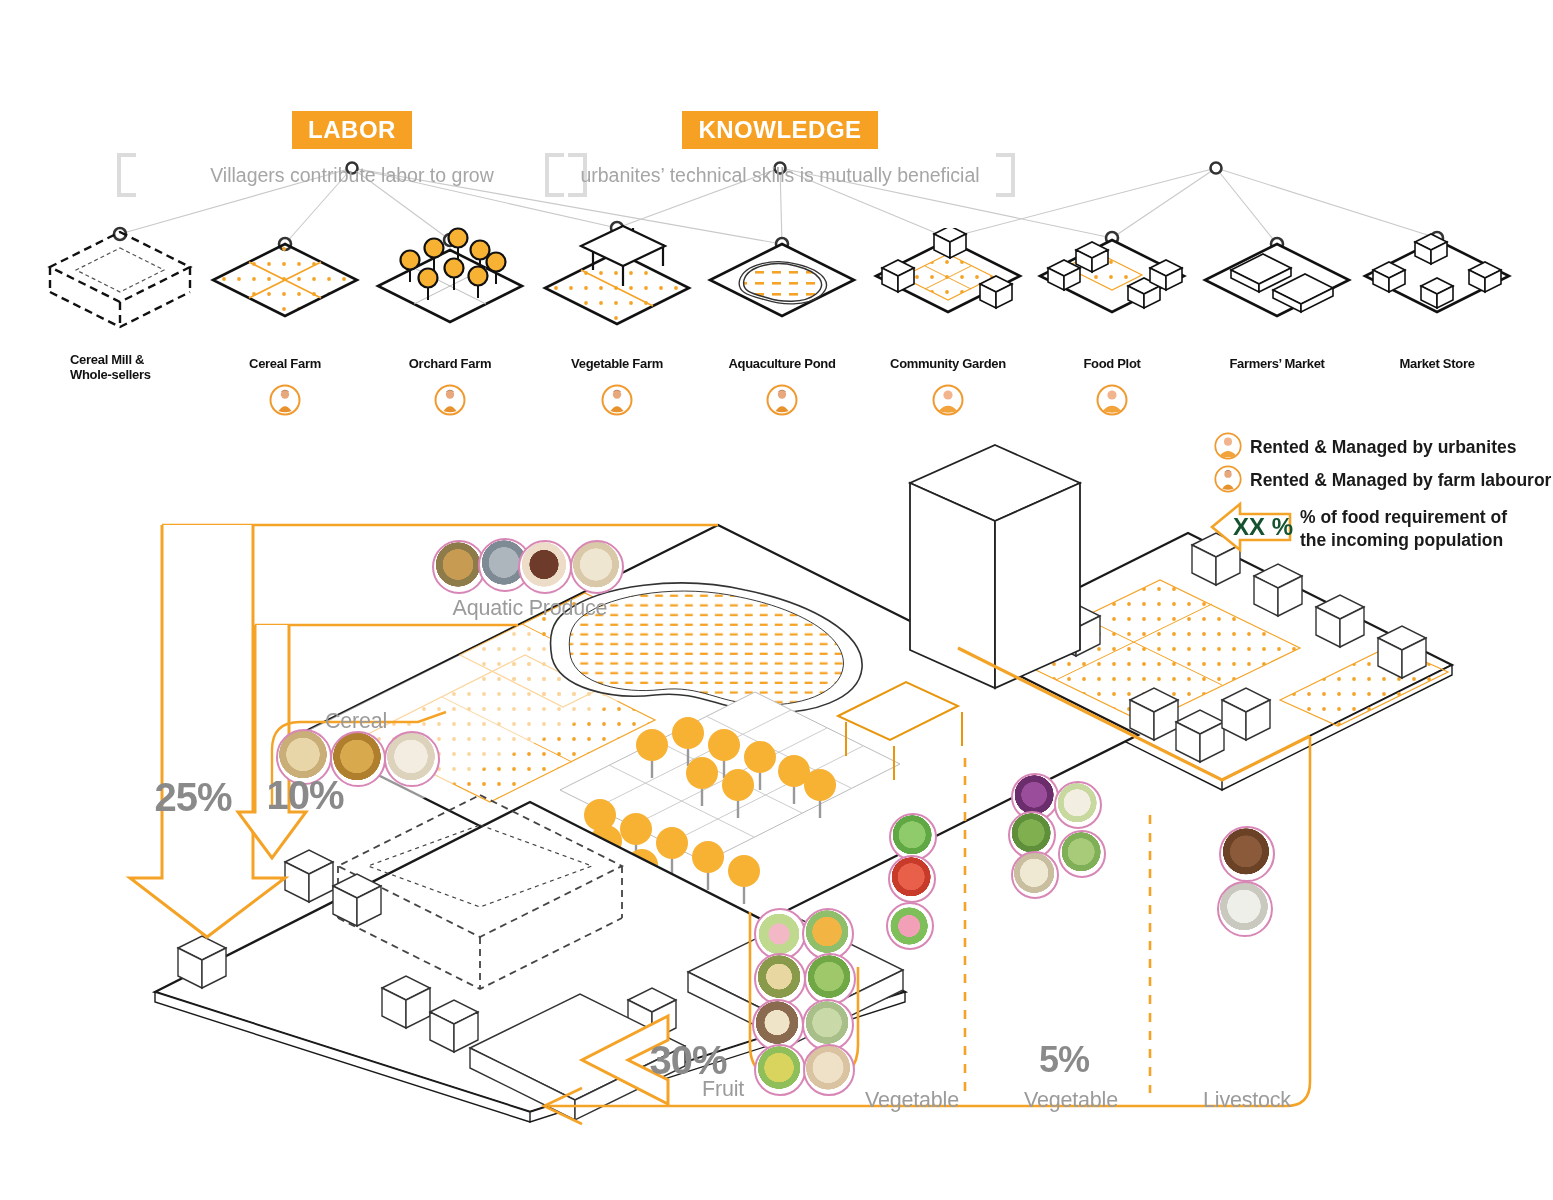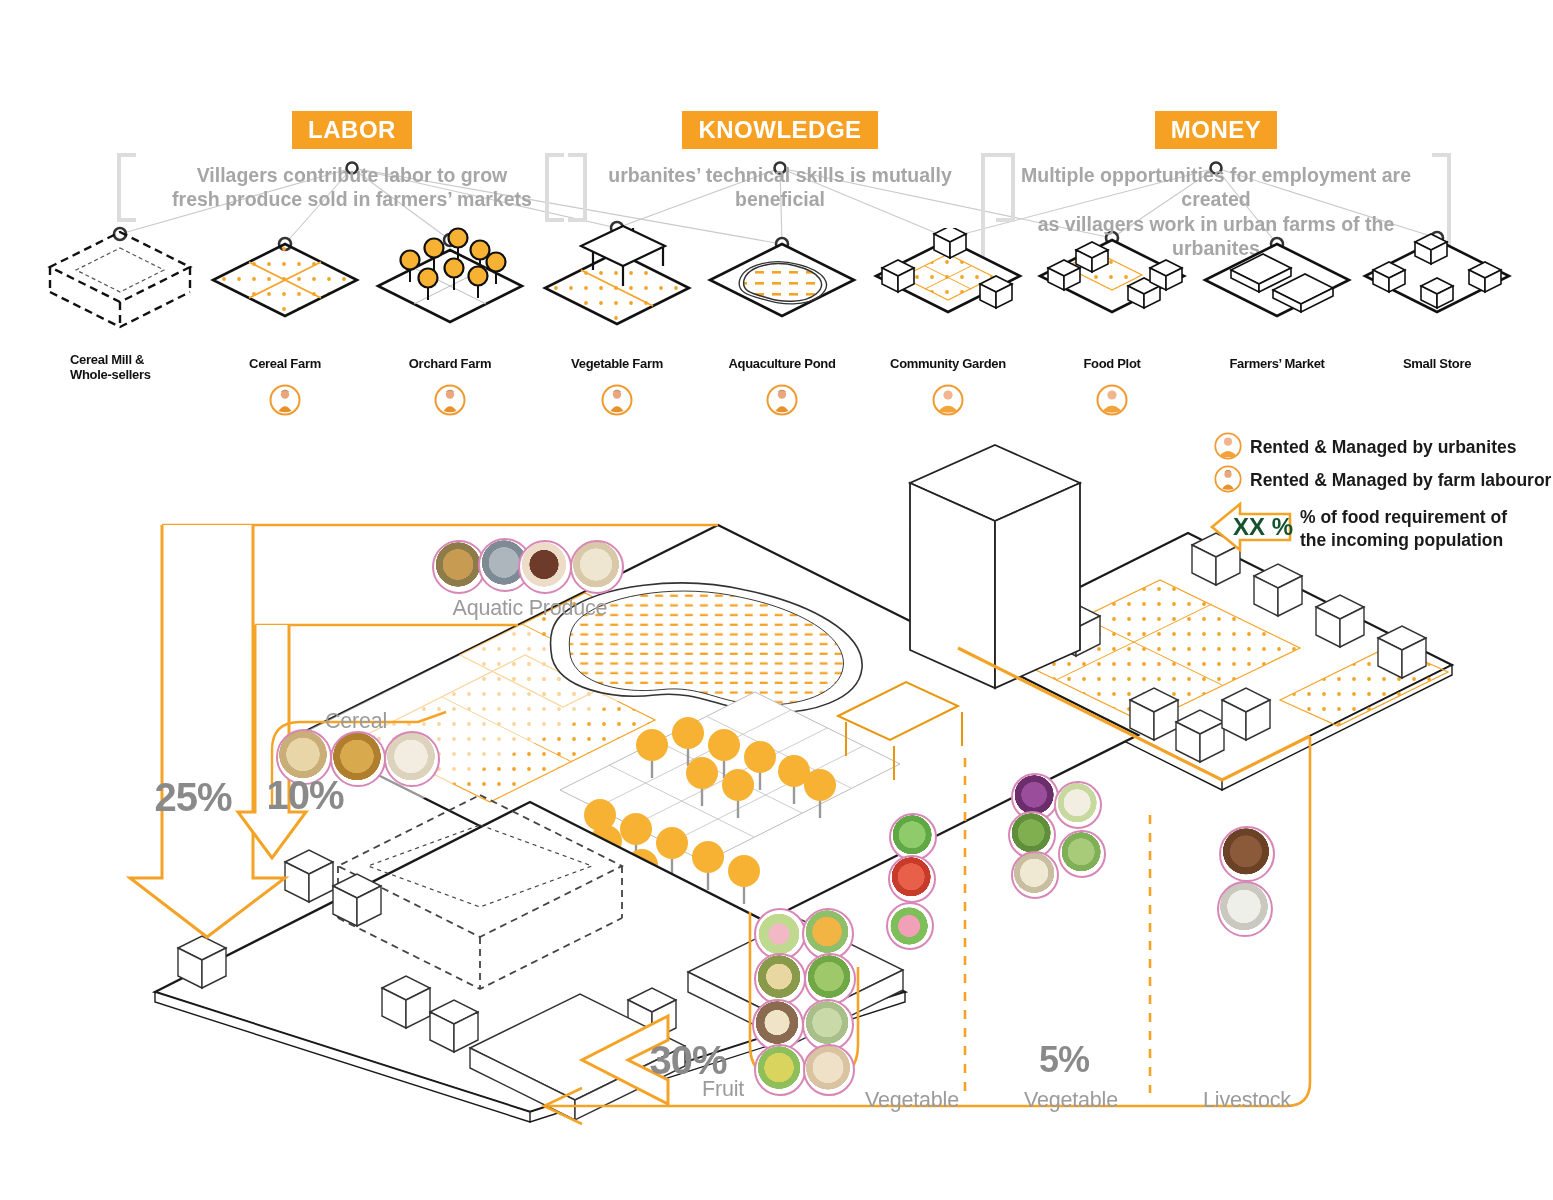--- a/index.html
+++ b/index.html
@@ -5,21 +5,21 @@
   html,body{margin:0;padding:0;background:#fff;}
   .canvas{position:relative;width:1553px;height:1200px;background:#fff;overflow:hidden;
           font-family:"Liberation Sans",sans-serif;color:#1a1a1a;}
   .abs{position:absolute;}
   .ctr{transform:translate(-50%,-50%);white-space:nowrap;}
 
   
   .category{position:absolute;width:470px;text-align:center;margin-top:47px;}
   .cat-badge{display:inline-block;background:#F6A124;color:#fff;font-weight:bold;
              font-size:24px;letter-spacing:.5px;padding:5px 16px;margin-bottom:12px;}
-  .cat-desc{position:relative;color:#A6A6A6;font-size:19.5px;line-height:1.25;padding:2px 30px;font-weight:bold;}
+  .cat-desc{position:relative;color:#A6A6A6;font-size:19.5px;line-height:1.25;padding:2px 30px;}
   .cat-desc::before,.cat-desc::after{content:"";position:absolute;top:-8px;bottom:-8px;width:15px;}
   .cat-desc::before{left:0;border:4px solid #DCDCDC;border-right:none;}
   .cat-desc::after{right:0;border:4px solid #DCDCDC;border-left:none;}
 
   
   .fac-label{position:absolute;font-weight:bold;font-size:13px;color:#111;text-align:center;width:190px;letter-spacing:-0.3px;}
   .badge{position:absolute;width:32px;height:32px;}
 
   
   .legend-text{position:absolute;font-size:17.5px;font-weight:600;color:#1a1a1a;}
@@ -245,34 +245,26 @@
       <path d="M 668 1016 L 582 1060 L 668 1104 L 668 1080 L 628 1060 L 668 1040 Z" fill="#fff" stroke-width="3"></path>
     </g>
 
     <path d="M 1290 514 L 1240 514 L 1240 504 L 1212 527 L 1240 550 L 1240 540 L 1290 540 Z" fill="#fff" stroke="#F5A326" stroke-width="2.6"></path>
   </svg>
 
   <div class="category" style="left:117px;top:64px">
     <div class="cat-badge">LABOR</div>
     <div class="cat-desc">
       <div>Villagers contribute labor to grow</div>
-      <div>fresh produce sold in farmers’ markets</div>
     </div>
   </div>
   <div class="category" style="left:545px;top:64px">
     <div class="cat-badge">KNOWLEDGE</div>
     <div class="cat-desc">
       <div>urbanites’ technical skills is mutually beneficial</div>
-    </div>
-  </div>
-  <div class="category" style="left:981px;top:64px">
-    <div class="cat-badge">MONEY</div>
-    <div class="cat-desc">
-      <div>Multiple opportunities for employment are created</div>
-      <div>as villagers work in urban farms of the urbanites</div>
     </div>
   </div>
 
   <svg class="abs" style="left:40px;top:224px" width="160" height="120" viewBox="0 0 160 120">
     <g fill="none" stroke="#111" stroke-width="2.4" stroke-dasharray="8 5">
       <polygon points="80,8 150,43 80,78 10,43"></polygon>
       <line x1="10" y1="43" x2="10" y2="68"></line>
         <line x1="80" y1="78" x2="80" y2="103"></line>
       <line x1="150" y1="43" x2="150" y2="68"></line>
       <polyline points="10,68 80,103 150,68"></polyline>
@@ -401,21 +393,21 @@
     <div>Cereal Mill &amp;</div>
       <div>Whole-sellers</div>
   </div>
   <div class="fac-label" style="left:190px;top:356px">Cereal Farm</div>
   <div class="fac-label" style="left:355px;top:356px">Orchard Farm</div>
   <div class="fac-label" style="left:522px;top:356px">Vegetable Farm</div>
   <div class="fac-label" style="left:687px;top:356px">Aquaculture Pond</div>
   <div class="fac-label" style="left:853px;top:356px">Community Garden</div>
   <div class="fac-label" style="left:1017px;top:356px">Food Plot</div>
   <div class="fac-label" style="left:1182px;top:356px">Farmers’ Market</div>
-  <div class="fac-label" style="left:1342px;top:356px">Small Store</div>
+  <div class="fac-label" style="left:1342px;top:356px">Market Store</div>
 
   <svg class="badge" style="left:269px;top:384px" viewBox="0 0 32 32">
     <circle cx="16" cy="16" r="14.5" fill="#fff" stroke="#F09A2E" stroke-width="2"></circle>
     <path d="M 12 8 Q 16 3.5 20 8 Z" fill="#8A5A3A"></path>
       <circle cx="16" cy="10.5" r="4.2" fill="#E8A87C"></circle>
     <path d="M 9.5 27 Q 16 17.5 22.5 27 Q 16 29.5 9.5 27 Z" fill="#E8922E"></path>
   </svg>
   <svg class="badge" style="left:434px;top:384px" viewBox="0 0 32 32">
     <circle cx="16" cy="16" r="14.5" fill="#fff" stroke="#F09A2E" stroke-width="2"></circle>
     <path d="M 12 8 Q 16 3.5 20 8 Z" fill="#8A5A3A"></path>

